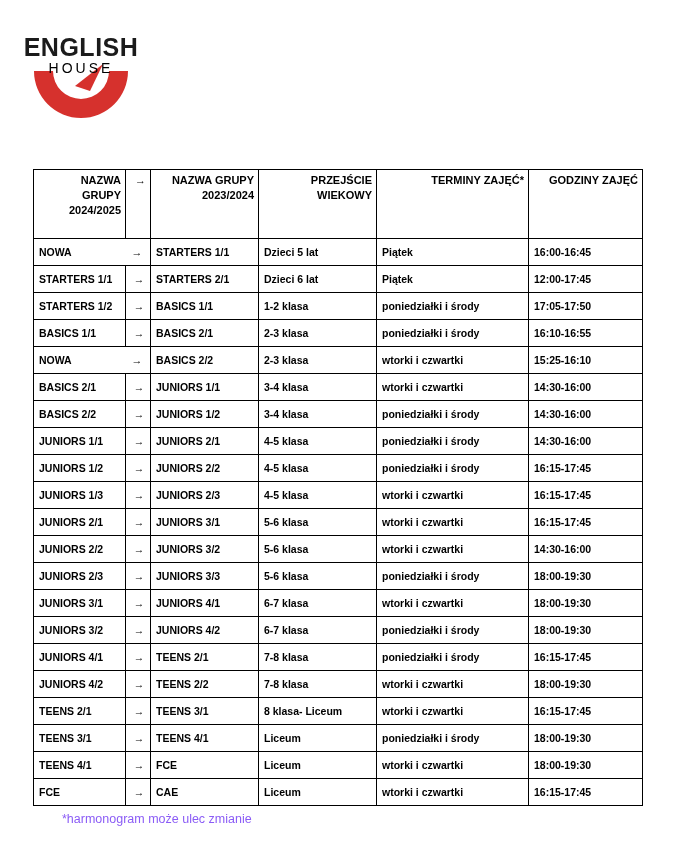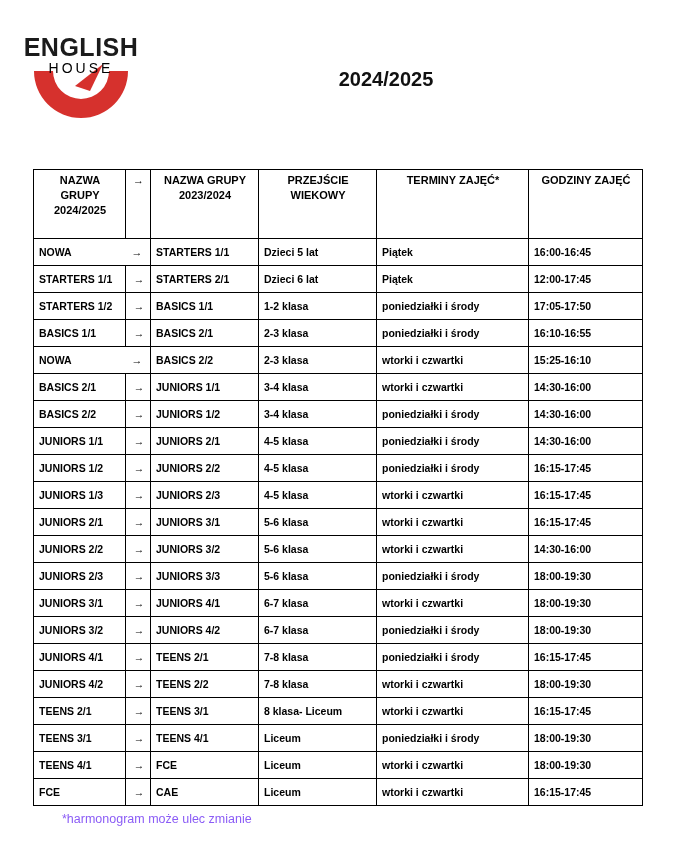--- a/index.html
+++ b/index.html
@@ -30,21 +30,21 @@
     line-height: 31px; color: #111;
   }
 
   
   table.schedule {
     position: absolute; left: 33px; top: 169px;
     border-collapse: collapse; table-layout: fixed;
   }
   table.schedule th, table.schedule td { border: 1.5px solid #000; box-sizing: border-box; }
   table.schedule thead th {
-    height: 69px; vertical-align: top; text-align: center;
+    height: 69px; vertical-align: top; text-align: right;
     font-size: 11px; font-weight: bold; line-height: 15px;
     padding: 3px 4px 0 5px;
   }
   th.h-col1 { padding-right: 16px; }
   th.h-arrow { text-align: center; padding: 3px 0 0 0; }
   table.schedule tbody td {
     height: 27px; vertical-align: middle;
     font-size: 10.5px; font-weight: bold;
     padding: 0 3px 0 5px; white-space: nowrap; overflow: hidden;
   }
@@ -67,21 +67,20 @@
   <div class="logo">
     <div class="logo-english">ENGLISH</div>
     <div class="logo-house">HOUSE</div>
     <svg class="logo-arc" viewBox="0 0 94 62" xmlns="http://www.w3.org/2000/svg">
       <path d="M 0 8 A 47 47 0 0 0 94 8 L 75 8 A 28 28 0 0 1 19 8 Z" fill="#d6312d"></path>
       <path d="M 69 1 L 41 23 L 56 28 Z" fill="#d6312d"></path>
     </svg>
   </div>
 
   <div class="title">
-    <div>2024/2025</div>
   </div>
 
   <table class="schedule">
     <colgroup>
       <col style="width:92px">
         <col style="width:25px">
         <col style="width:108px">
       <col style="width:118px">
         <col style="width:152px">
         <col style="width:114px">

